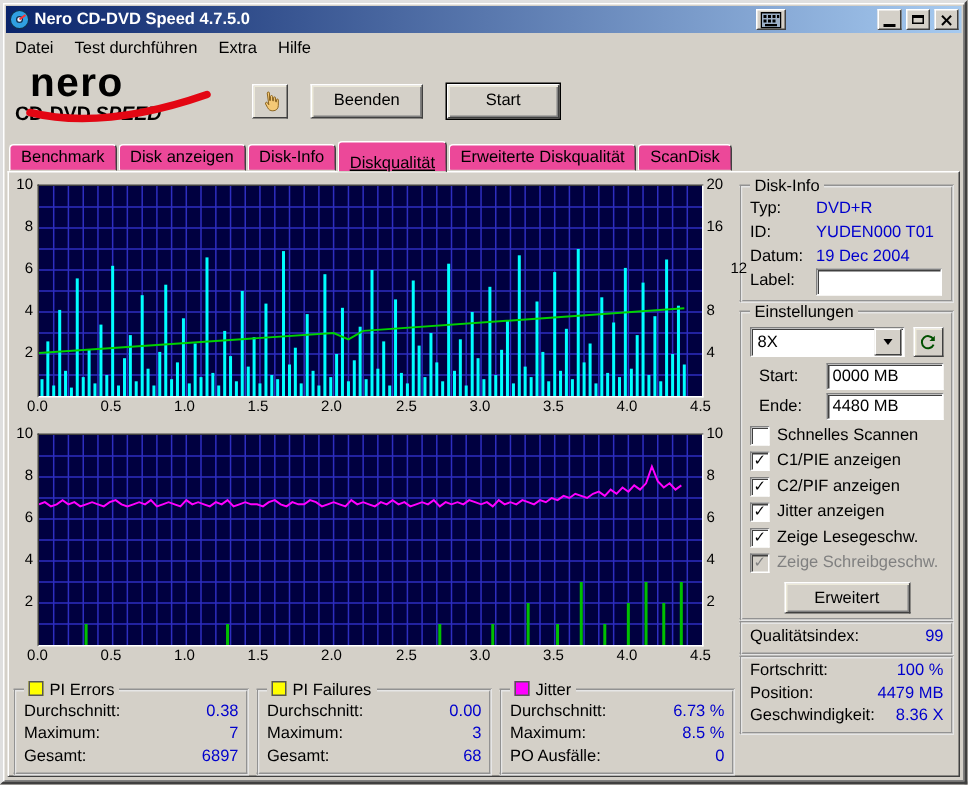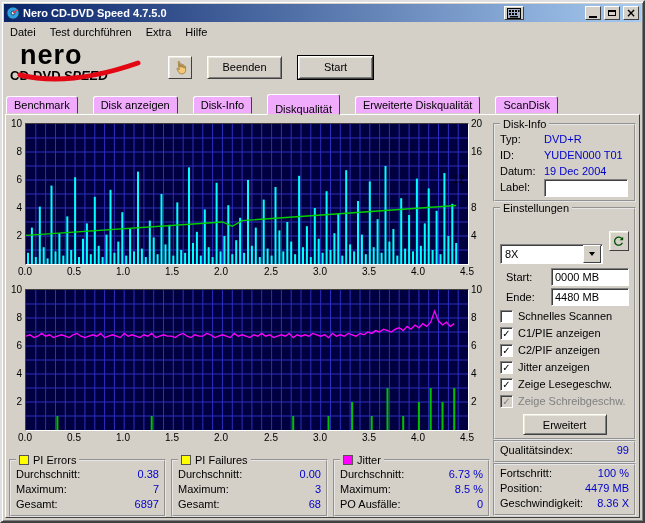--- a/index.html
+++ b/index.html
@@ -36,23 +36,23 @@
     border-color:#fff #404040 #404040 #fff;display:flex;align-items:center;justify-content:center;flex:none;}
   .arrow-down{width:0;height:0;border-left:3px solid transparent;border-right:3px solid transparent;border-top:4px solid #000;}
   .icon-btn{width:24px;height:23px;margin-left:8px;background:#d4d0c8;border:1px solid;
     border-color:#fff #404040 #404040 #fff;box-shadow:inset 1px 1px 0 #ece9d8;display:flex;align-items:center;justify-content:center;padding:0;}
   .btn{height:23px;min-width:75px;background:#d4d0c8;border:1px solid;border-color:#fff #404040 #404040 #fff;
     box-shadow:inset 1px 1px 0 #ece9d8, inset -1px -1px 0 #808080;font-size:11px;font-family:inherit;padding:0 6px;}
   .btn-start{margin-left:16px;box-shadow:0 0 0 1px #000, inset 1px 1px 0 #ece9d8, inset -1px -1px 0 #808080;}
   .btn-quit{margin-left:15px;}
   
   .tabstrip{display:flex;align-items:flex-end;padding:0 4px;flex:none;height:21px;position:relative;z-index:2;}
-  .tab{font-size:11px;padding:2px 7px;background:#f0abfc;border:1px solid;border-color:#fff #404040 #d4d0c8 #fff;
-    border-top-left-radius:3px;border-top-right-radius:3px;margin-right:15px;height:18px;box-sizing:border-box;white-space:nowrap;}
-  .tab.active{height:21px;padding-top:8px;position:relative;z-index:3;margin-bottom:-1px;}
+  .tab{font-size:11px;padding:2px 7px;background:#ec4899;border:1px solid;border-color:#fff #404040 #d4d0c8 #fff;
+    border-top-left-radius:3px;border-top-right-radius:3px;margin-right:1px;height:18px;box-sizing:border-box;white-space:nowrap;}
+  .tab.active{height:21px;padding-top:8px;position:relative;z-index:3;margin-bottom:-1px;text-decoration:underline;}
   .tabpage{flex:1;margin:0 3px 3px 3px;border:1px solid;border-color:#fff #404040 #404040 #fff;
     background:#d4d0c8;display:flex;padding:3px;position:relative;z-index:1;min-height:0;}
   .left-col{width:481px;flex:none;}
   .right-col{flex:1;margin-left:3px;display:flex;flex-direction:column;min-width:0;}
   
   .chart{position:relative;width:480px;height:156px;margin-top:5px;}
   .chart2{margin-top:10px;}
   .plot{position:absolute;left:16px;top:0;border:1px solid;border-color:#404040 #fff #fff #404040;}
   .plot svg{display:block;}
   .tick{position:absolute;font-size:10px;line-height:10px;color:#000;white-space:nowrap;}
@@ -62,21 +62,21 @@
   .info-row{display:flex;line-height:16px;}
   .lbl{width:44px;flex:none;}
   .val{color:#0000cc;}
   .right{margin-left:auto;text-align:right;}
   .pr-row{display:flex;line-height:15px;}
   .field{box-sizing:border-box;height:18px;font-size:11px;font-family:inherit;background:#fff;border:1px solid;
     border-color:#808080 #fff #fff #808080;box-shadow:inset 1px 1px 0 #404040;padding:1px 3px;}
   .label-input{width:84px;}
   
   .speed-row{display:flex;align-items:center;margin:3px 0 4px 0;}
-  .speed-combo{width:111px;margin-top:26px;}
+  .speed-combo{width:111px;}
   .tool-sm{width:22px;height:20px;margin-left:6px;background:#d4d0c8;border:1px solid;
     border-color:#fff #404040 #404040 #fff;box-shadow:inset 1px 1px 0 #ece9d8;display:flex;align-items:center;justify-content:center;padding:0;}
   .se-row{display:flex;align-items:flex-start;justify-content:space-between;margin:2px 0 2px 6px;line-height:18px;}
   .se-input{width:78px;}
   .cb-row{display:flex;align-items:center;gap:5px;height:16px;margin-top:1px;}
   .cb-box{width:11px;height:11px;background:#fff;border:1px solid;border-color:#808080 #fff #fff #808080;
     box-shadow:inset 1px 1px 0 #404040;font-size:10px;line-height:11px;text-align:center;flex:none;font-weight:bold;
     font-family:"DejaVu Sans",sans-serif;}
   .cb-dis .cb-box{background:#d4d0c8;color:#808080;}
   .cb-dis .cb-lbl{color:#808080;}
@@ -349,21 +349,21 @@
               <polyline points="0.0,111.3 196.4,98.0 206.3,102.2 216.1,96.6 430.2,81.5" fill="none" stroke="#00d200" stroke-width="1.3"></polyline>
             </svg>
           </div>
       <div class="tick" style="left: 0px; top: 108px; width: 13px; text-align: right;">2</div>
           <div class="tick" style="left: 0px; top: 80px; width: 13px; text-align: right;">4</div>
           <div class="tick" style="left: 0px; top: 52px; width: 13px; text-align: right;">6</div>
           <div class="tick" style="left: 0px; top: 24px; width: 13px; text-align: right;">8</div>
           <div class="tick" style="left: 0px; top: -4px; width: 13px; text-align: right;">10</div>
           <div class="tick" style="left: 462px; top: 108px;">4</div>
           <div class="tick" style="left: 462px; top: 80px;">8</div>
-          <div class="tick" style="left: 444px; top: 52px;">12</div>
+          <div class="tick" style="left: 478px; top: 52px;">12</div>
           <div class="tick" style="left: 462px; top: 24px;">16</div>
           <div class="tick" style="left: 462px; top: -4px;">20</div>
           <div class="tick" style="left: 6px; top: 144px; width: 20px; text-align: center;">0.0</div>
           <div class="tick" style="left: 55px; top: 144px; width: 20px; text-align: center;">0.5</div>
           <div class="tick" style="left: 104px; top: 144px; width: 20px; text-align: center;">1.0</div>
           <div class="tick" style="left: 153px; top: 144px; width: 20px; text-align: center;">1.5</div>
           <div class="tick" style="left: 202px; top: 144px; width: 20px; text-align: center;">2.0</div>
           <div class="tick" style="left: 252px; top: 144px; width: 20px; text-align: center;">2.5</div>
           <div class="tick" style="left: 301px; top: 144px; width: 20px; text-align: center;">3.0</div>
           <div class="tick" style="left: 350px; top: 144px; width: 20px; text-align: center;">3.5</div>

